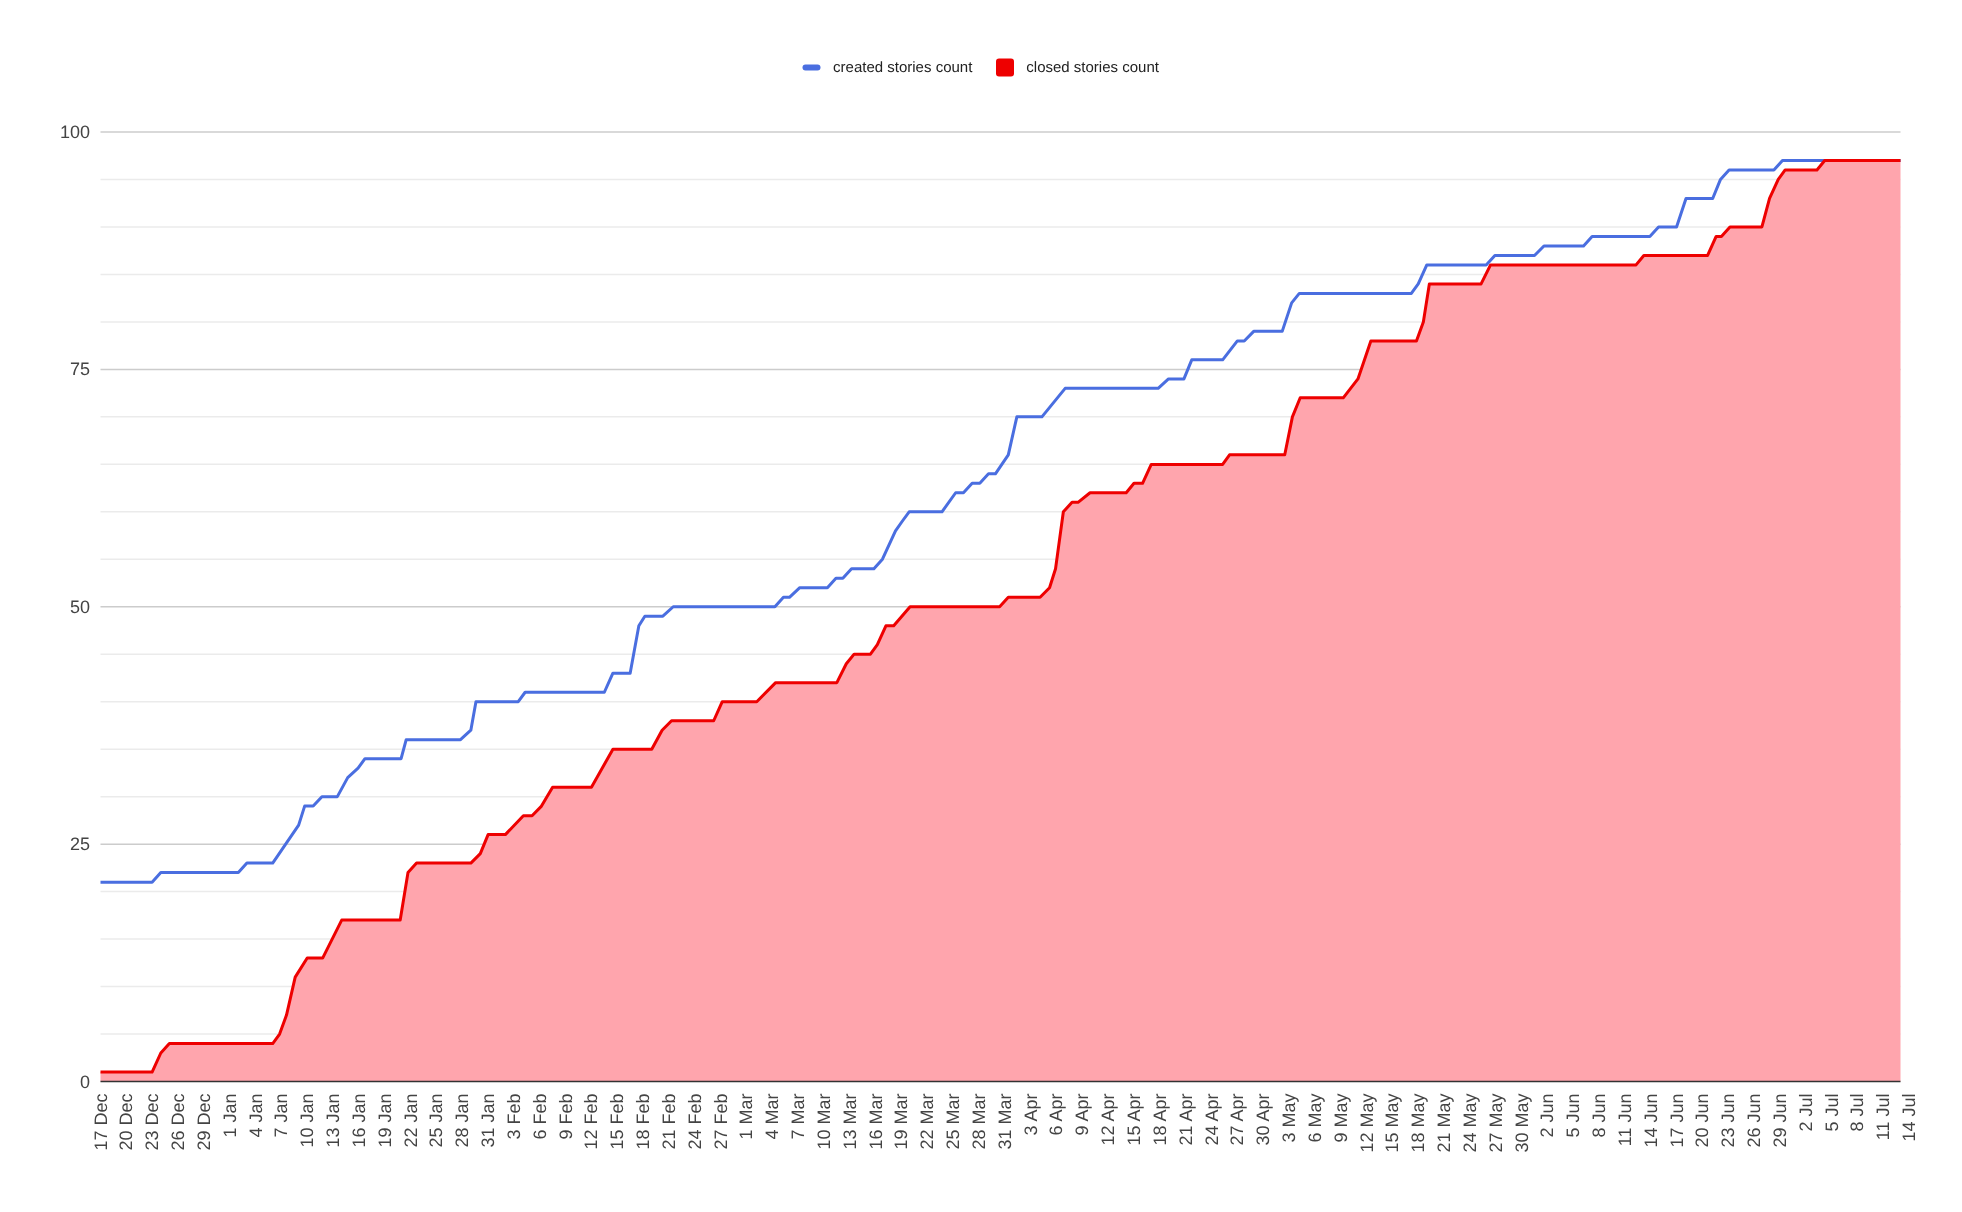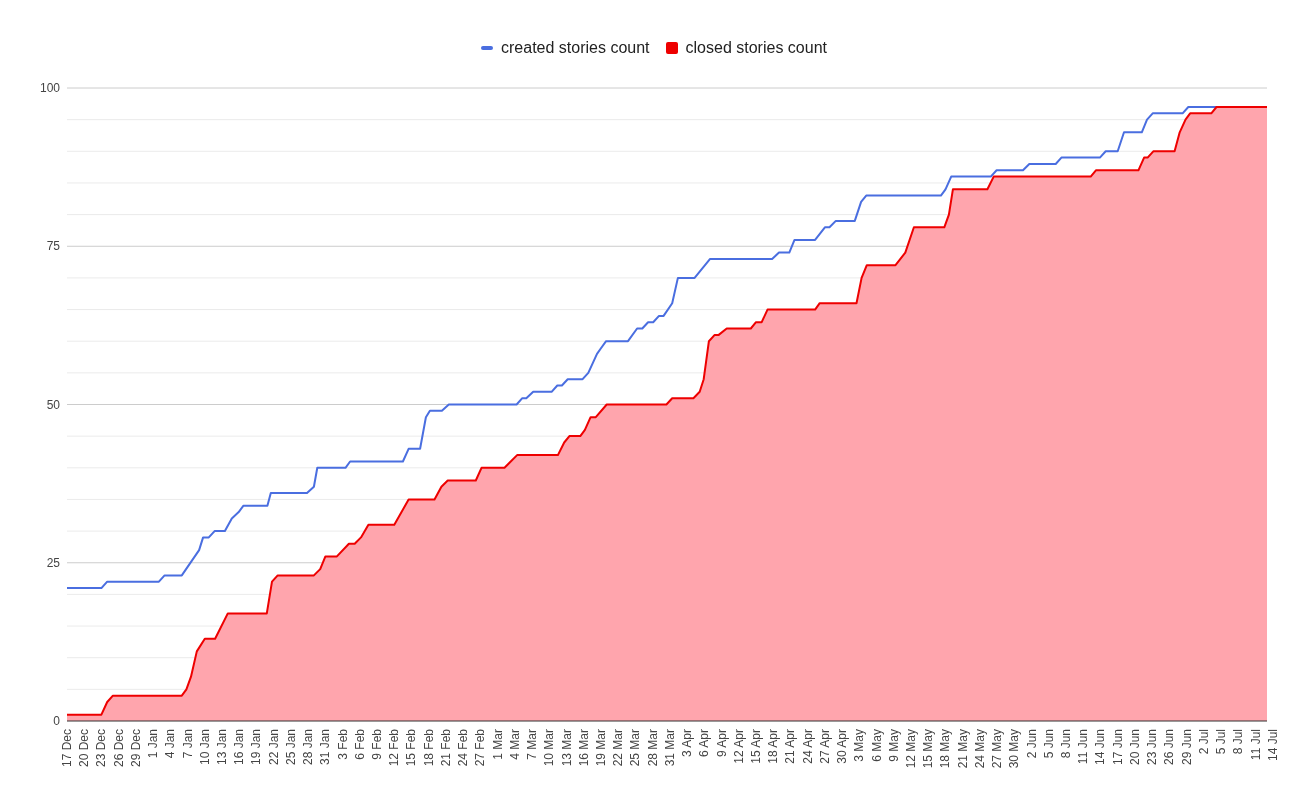--- a/index.html
+++ b/index.html
@@ -1,18 +1,18 @@
 <!DOCTYPE html>
 <html><head>
 <meta charset="utf-8">
 <style>
   html, body { margin: 0; padding: 0; background: #ffffff; }
   body { width: 1308px; height: 808px; position: relative; overflow: hidden; font-family: "Liberation Sans", sans-serif; }
   #chart { position: absolute; left: 0; top: 0; }
-  .legend { position: absolute; top: 39px; left: 0; width: 1308px; display: flex; justify-content: center; gap: 16px; font-size: 16px; color: #222; }
+  .legend { position: absolute; top: 39px; left: 0; width: 1308px; display: flex; justify-content: center; gap: 16px; font-size: 10px; color: #222; }
   .legend-item { display: flex; align-items: center; gap: 8px; }
   .swatch-line { width: 12px; height: 4px; border-radius: 2px; display: inline-block; }
   .swatch-box { width: 12px; height: 12px; border-radius: 2px; display: inline-block; }
 </style>
 </head>
 <body>
 
 <svg id="chart" width="1308" height="808" xmlns="http://www.w3.org/2000/svg">
   <g id="grid-minor">
       <line x1="67" x2="1267" y1="689.35" y2="689.35" stroke="#ebebeb" stroke-width="1"></line>

